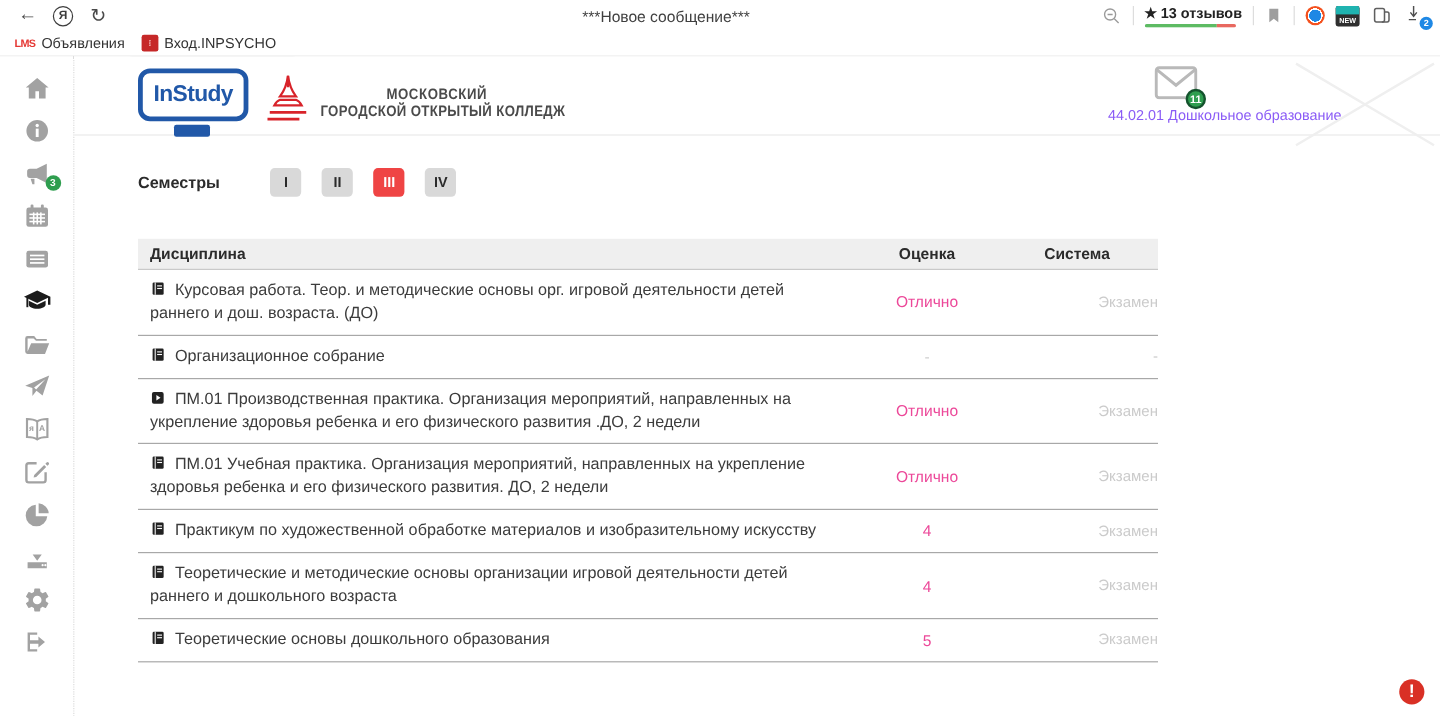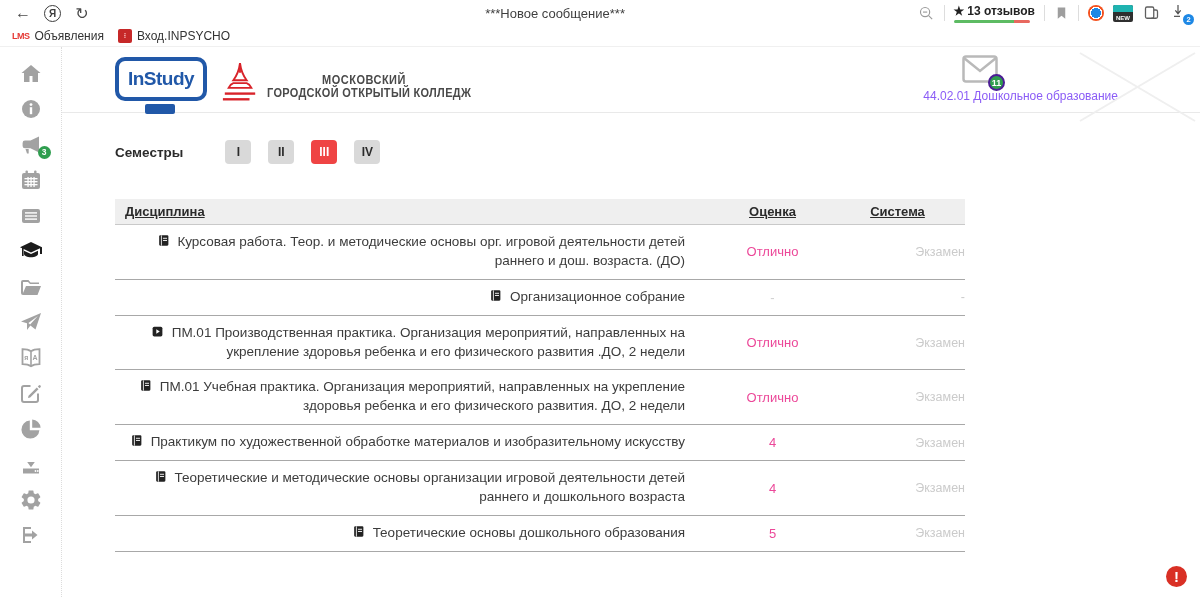--- a/index.html
+++ b/index.html
@@ -45,38 +45,38 @@
   .hdr { position:absolute; top:0; left:0; width:1138px; height:66px; border-bottom:1px solid #e9e9e9; }
   .logo-wrap { position:absolute; left:53px; top:10px; display:flex; align-items:flex-start; gap:14px; }
   .instudy { width:92px; height:44px; border:4px solid #2158a8; border-radius:10px; display:flex; align-items:center; justify-content:center; position:relative; }
   .instudy-text { color:#2158a8; font-size:19px; font-weight:bold; letter-spacing:-0.5px; }
   .instudy-stand { position:absolute; left:26px; top:43px; width:30px; height:10px; background:#2158a8; border-radius:2px; }
   .college { display:flex; align-items:center; gap:8px; margin-top:4px; }
   .college-name { color:#4a4a4a; font-weight:bold; font-size:11px; line-height:12px; transform:scaleY(1.15); }
   .college-name .l1 { margin-left:55px; letter-spacing:0.5px; }
   .college-name .l2 { letter-spacing:0.3px; }
   .mail-wrap { position:absolute; right:202px; top:8px; width:36px; height:30px; cursor:pointer; }
-  .mail-badge { position:absolute; right:-7px; bottom:-6px; width:17px; height:17px; background:#2f9e4f; border:2px solid #4c1d95; border-radius:50%; color:#fff; font-size:9px; font-weight:bold; display:flex; align-items:center; justify-content:center; }
+  .mail-badge { position:absolute; right:-7px; bottom:-6px; width:17px; height:17px; background:#2f9e4f; border:2px solid #14532d; border-radius:50%; color:#fff; font-size:9px; font-weight:bold; display:flex; align-items:center; justify-content:center; }
   .program { position:absolute; right:82px; top:42px; font-size:12px; color:#8b5cf6; }
   .big-x { position:absolute; right:0; top:4px; }
 
   
   .sem-row { position:absolute; top:93px; left:53px; display:flex; align-items:center; }
   .sem-label { font-size:13.5px; font-weight:bold; color:#2b2b2b; margin-right:42px; }
   .sem-btn { min-width:26px; height:24px; padding:0 6px; margin-right:17px; background:#d9d9d9; border:none; border-radius:4px; font-family:inherit; font-size:12px; font-weight:bold; color:#2b2b2b; cursor:pointer; }
   .sem-btn.active { background:#ef4444; color:#fff; }
 
   
   .tbl { position:absolute; top:152px; left:53px; width:850px; }
-  .tbl-head { display:flex; align-items:center; background:#efefef; border-bottom:1px solid #c9c9c9; height:26px; font-size:13px; font-weight:bold; color:#2b2b2b;text-decoration:underline; }
+  .tbl-head { display:flex; align-items:center; background:#efefef; border-bottom:1px solid #c9c9c9; height:26px; font-size:13px; font-weight:bold; color:#2b2b2b; }
   .col-title { flex:1; padding-left:10px; }
   .col-grade { width:115px; text-align:center; }
   .col-sys { width:135px; text-align:center; }
   .tbl-row { display:flex; align-items:center; border-bottom:1px solid #a8a8a8; padding:8px 0; cursor:pointer; }
-  .row-title { flex:1; padding-left:10px; font-size:13.5px; color:#3c3c3c; line-height:1.4; padding-right:30px;text-align:right; }
+  .row-title { flex:1; padding-left:10px; font-size:13.5px; color:#3c3c3c; line-height:1.4; padding-right:30px; }
   .row-title svg { width:13px; height:13px; margin-right:4px; vertical-align:-1px; }
   .row-grade { width:115px; text-align:center; font-size:13px; font-weight:normal; color:#ec4899; }
   .row-sys { width:135px; text-align:right; font-size:12.5px; color:#cbcbcb; }
   .dim { color:#d0d0d0; font-weight:normal; }
 
   .err-ico { position:absolute; right:13px; bottom:10px; width:21px; height:21px; background:#d93025; border-radius:50%; color:#fff; font-weight:bold; font-size:15px; display:flex; align-items:center; justify-content:center; cursor:pointer; }
 </style>
 </head>
 <body>
 

